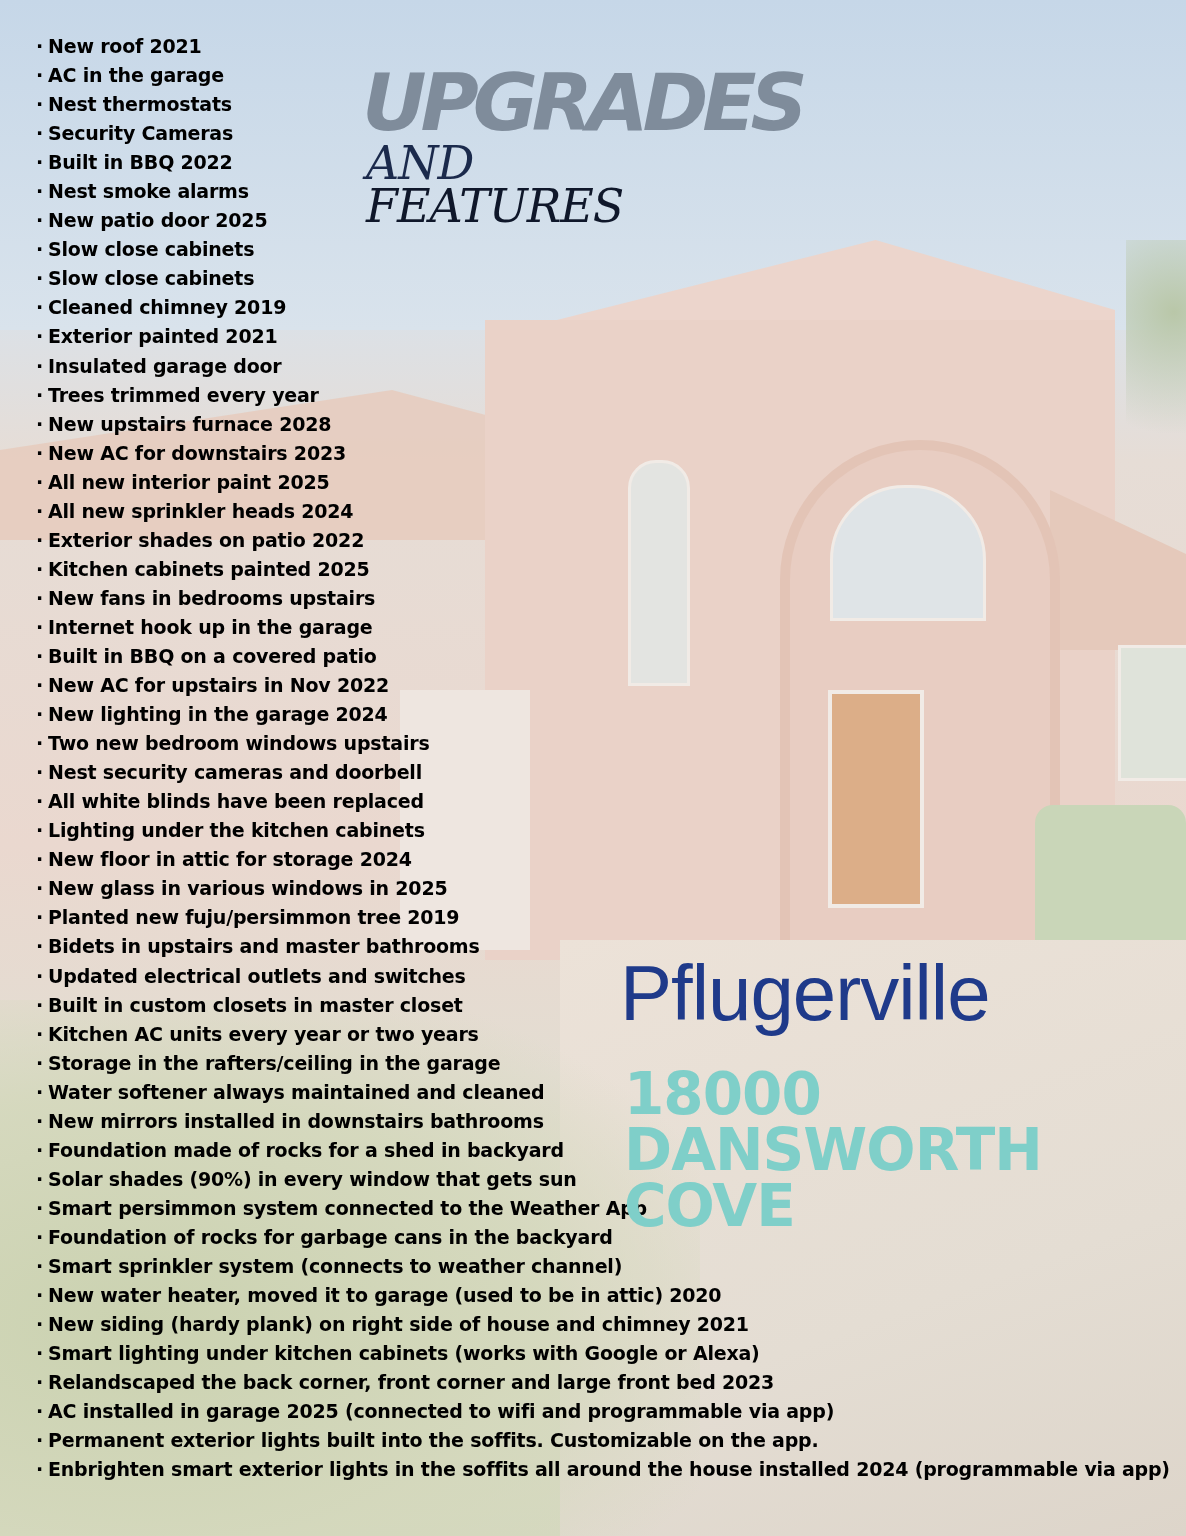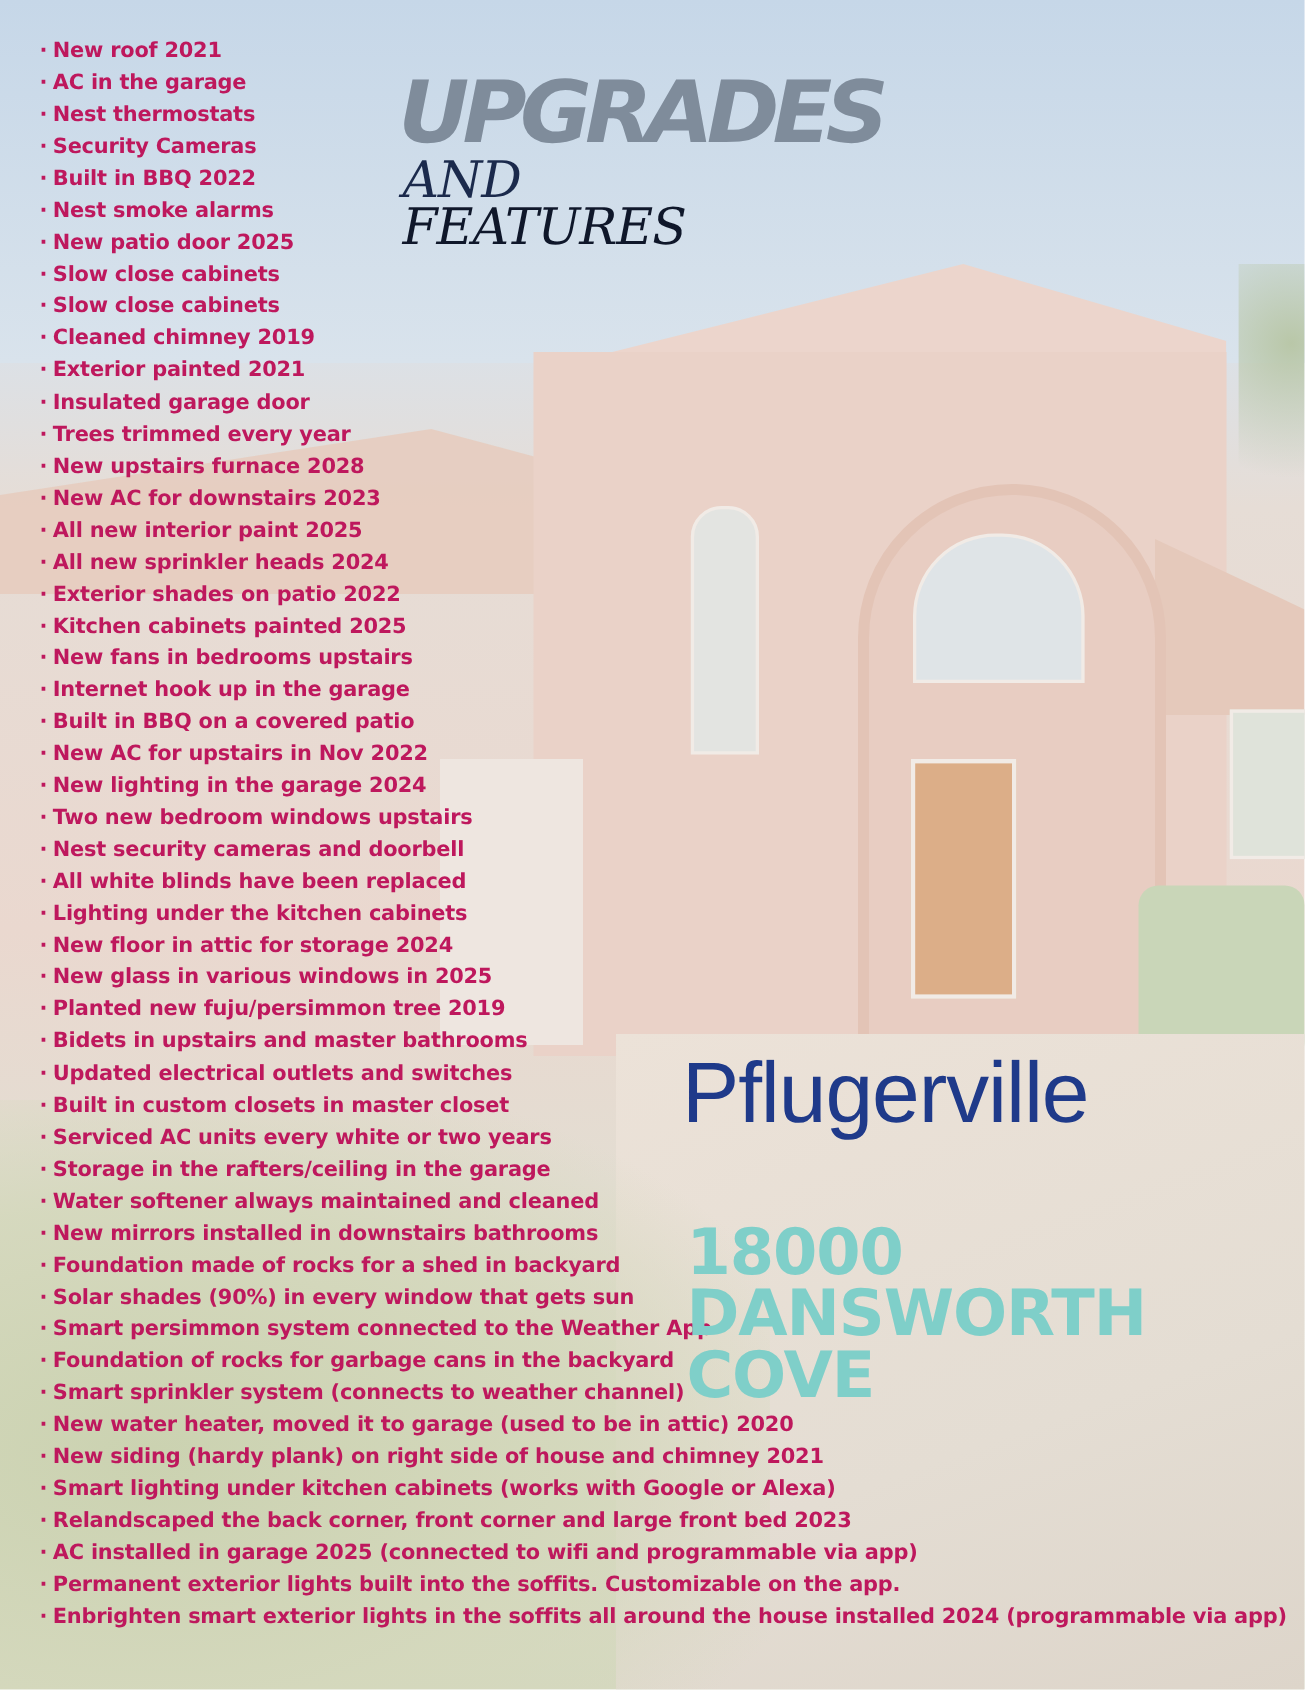--- a/index.html
+++ b/index.html
@@ -15,30 +15,30 @@
   .arch { position:absolute; left:780px; top:200px; width:280px; height:520px; border-radius:140px 140px 0 0; background:#e8cdc2; border:10px solid #e3c4b6; box-sizing:border-box; }
   .arch-window { position:absolute; left:830px; top:245px; width:150px; height:130px; border-radius:75px 75px 0 0; background:#dfe4e7; border:3px solid #f1ebe6; }
   .tall-window { position:absolute; left:628px; top:220px; width:56px; height:220px; border-radius:28px 28px 0 0; background:#e3e4e1; border:3px solid #f1ebe6; }
   .door { position:absolute; left:828px; top:450px; width:88px; height:210px; background:#dcae88; border:4px solid #f1ebe6; }
   .side-window { position:absolute; left:1118px; top:405px; width:68px; height:130px; background:#dfe3da; border:3px solid #f1ebe6; }
   .right-roof { position:absolute; left:1050px; top:250px; width:136px; height:160px; background:#e5c9bb; clip-path:polygon(0 0,100% 40%,100% 100%,0 100%); }
   .garage { position:absolute; left:400px; top:450px; width:130px; height:260px; background:#eee6e0; }
   .bush { position:absolute; left:1035px; top:565px; width:151px; height:160px; background:#c9d6b8; border-radius:18px; }
   .tree { position:absolute; right:0; top:0; width:60px; height:240px; background:radial-gradient(circle at 80% 30%, #b9c7a8 0%, rgba(190,200,170,0) 70%); }
 
-  .features { position:absolute; left:36px; top:32px; margin:0; padding:0; list-style:none; font-family:"DejaVu Sans", sans-serif; font-weight:bold; font-size:19px; color:#be185d; }
+  .features { position:absolute; left:36px; top:32px; margin:0; padding:0; list-style:none; font-family:"DejaVu Sans", sans-serif; font-weight:bold; font-size:19px; color:#000000; }
   .features li { height:29.05px; line-height:29px; white-space:nowrap; letter-spacing:-0.2px; }
   .features li .dot { display:inline-block; width:12px; }
 
   .title-upgrades { position:absolute; left:362px; top:64px; font-family:"DejaVu Sans", sans-serif; font-weight:bold; font-style:italic; font-size:78px; line-height:78px; color:#7f8c9b; letter-spacing:-6px; transform:scaleX(1.02); transform-origin:left; }
   .title-and { position:absolute; left:366px; top:140px; font-family:"DejaVu Serif", serif; font-style:italic; font-size:46px; line-height:46px; color:#1b2a4c; letter-spacing:-1px; }
   .title-features { position:absolute; left:366px; top:183px; font-family:"DejaVu Serif", serif; font-style:italic; font-size:46px; line-height:46px; color:#0f172a; letter-spacing:-1px; }
 
   .city { position:absolute; left:620px; top:948px; font-family:Liberation Sans, sans-serif; font-size:78px; line-height:90px; color:#1f3a8a; letter-spacing:-1px; }
-  .address { position:absolute; left:624px; top:1066px; font-family:"DejaVu Sans", sans-serif; font-weight:bold; font-size:58px; line-height:56px; color:#7fcfc9; letter-spacing:-1px;margin-top:44px; }
+  .address { position:absolute; left:624px; top:1066px; font-family:"DejaVu Sans", sans-serif; font-weight:bold; font-size:58px; line-height:56px; color:#7fcfc9; letter-spacing:-1px; }
 </style>
 </head>
 <body>
 
 <div class="bg"></div>
 <div class="sky"></div>
 <div class="house">
   <div class="roof-left"></div>
   <div class="gable"></div>
   <div class="wall-main"></div>
@@ -87,21 +87,21 @@
     <li><span class="dot">·</span><span>Two new bedroom windows upstairs</span></li>
     <li><span class="dot">·</span><span>Nest security cameras and doorbell</span></li>
     <li><span class="dot">·</span><span>All white blinds have been replaced</span></li>
     <li><span class="dot">·</span><span>Lighting under the kitchen cabinets</span></li>
     <li><span class="dot">·</span><span>New floor in attic for storage 2024</span></li>
     <li><span class="dot">·</span><span>New glass in various windows in 2025</span></li>
     <li><span class="dot">·</span><span>Planted new fuju/persimmon tree 2019</span></li>
     <li><span class="dot">·</span><span>Bidets in upstairs and master bathrooms</span></li>
     <li><span class="dot">·</span><span>Updated electrical outlets and switches</span></li>
     <li><span class="dot">·</span><span>Built in custom closets in master closet</span></li>
-    <li><span class="dot">·</span><span>Serviced AC units every white or two years</span></li>
+    <li><span class="dot">·</span><span>Kitchen AC units every year or two years</span></li>
     <li><span class="dot">·</span><span>Storage in the rafters/ceiling in the garage</span></li>
     <li><span class="dot">·</span><span>Water softener always maintained and cleaned</span></li>
     <li><span class="dot">·</span><span>New mirrors installed in downstairs bathrooms</span></li>
     <li><span class="dot">·</span><span>Foundation made of rocks for a shed in backyard</span></li>
     <li><span class="dot">·</span><span>Solar shades (90%) in every window that gets sun</span></li>
     <li><span class="dot">·</span><span>Smart persimmon system connected to the Weather App</span></li>
     <li><span class="dot">·</span><span>Foundation of rocks for garbage cans in the backyard</span></li>
     <li><span class="dot">·</span><span>Smart sprinkler system (connects to weather channel)</span></li>
     <li><span class="dot">·</span><span>New water heater, moved it to garage (used to be in attic) 2020</span></li>
     <li><span class="dot">·</span><span>New siding (hardy plank) on right side of house and chimney 2021</span></li>

